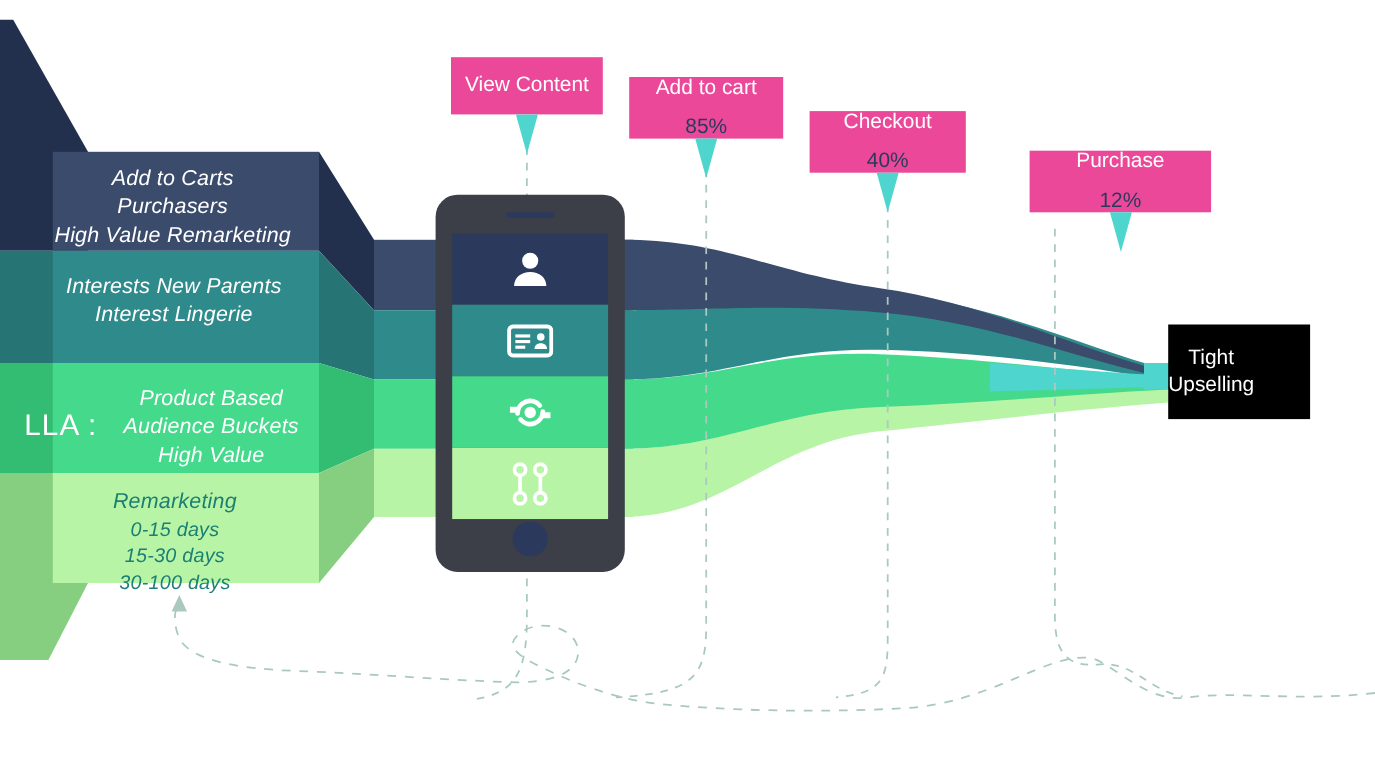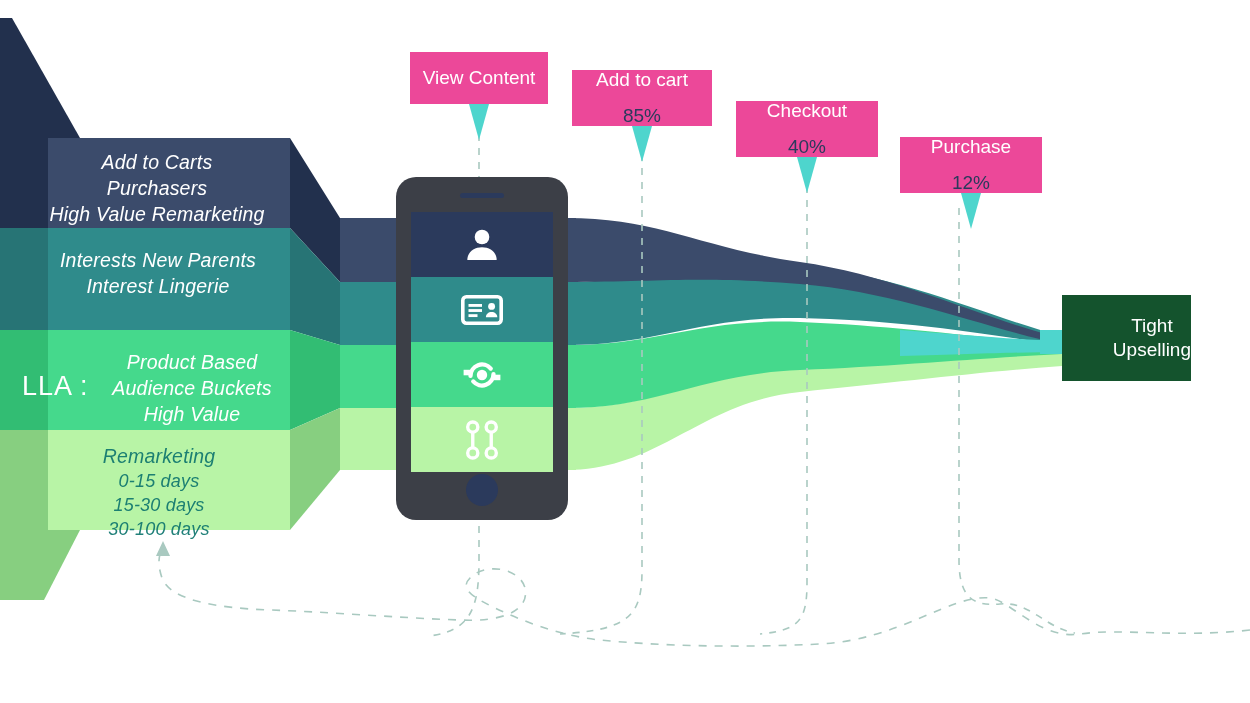--- a/index.html
+++ b/index.html
@@ -94,34 +94,34 @@
     transform: translateX(-50%);
     width: 0; height: 0;
     border-left: 10px solid transparent;
     border-right: 10px solid transparent;
     border-top: 36px solid #4ed5cd;
   }
 
   #callout-view     { left: 410px; top: 52px;  width: 138px; height: 52px; }
   #callout-cart     { left: 572px; top: 70px;  width: 140px; height: 56px; }
   #callout-checkout { left: 736px; top: 101px; width: 142px; height: 56px; }
-  #callout-purchase { left: 900px; top: 137px; width: 142px; height: 56px; }
+  #callout-purchase { left: 936px; top: 137px; width: 165px; height: 56px; }
 
   
   #upsell {
     position: absolute;
     left: 1062px;
     top: 295px;
     width: 129px;
     height: 86px;
-    background: #14532d;
+    background: #000000;
     color: #ffffff;
     display: flex;
     align-items: center;
-    justify-content: flex-end;
+    justify-content: flex-start;
     text-align: center;
     font-size: 19px;
     line-height: 1.25;
     z-index: 6;
   }
 
   
   #phone {
     position: absolute;
     left: 396px;

